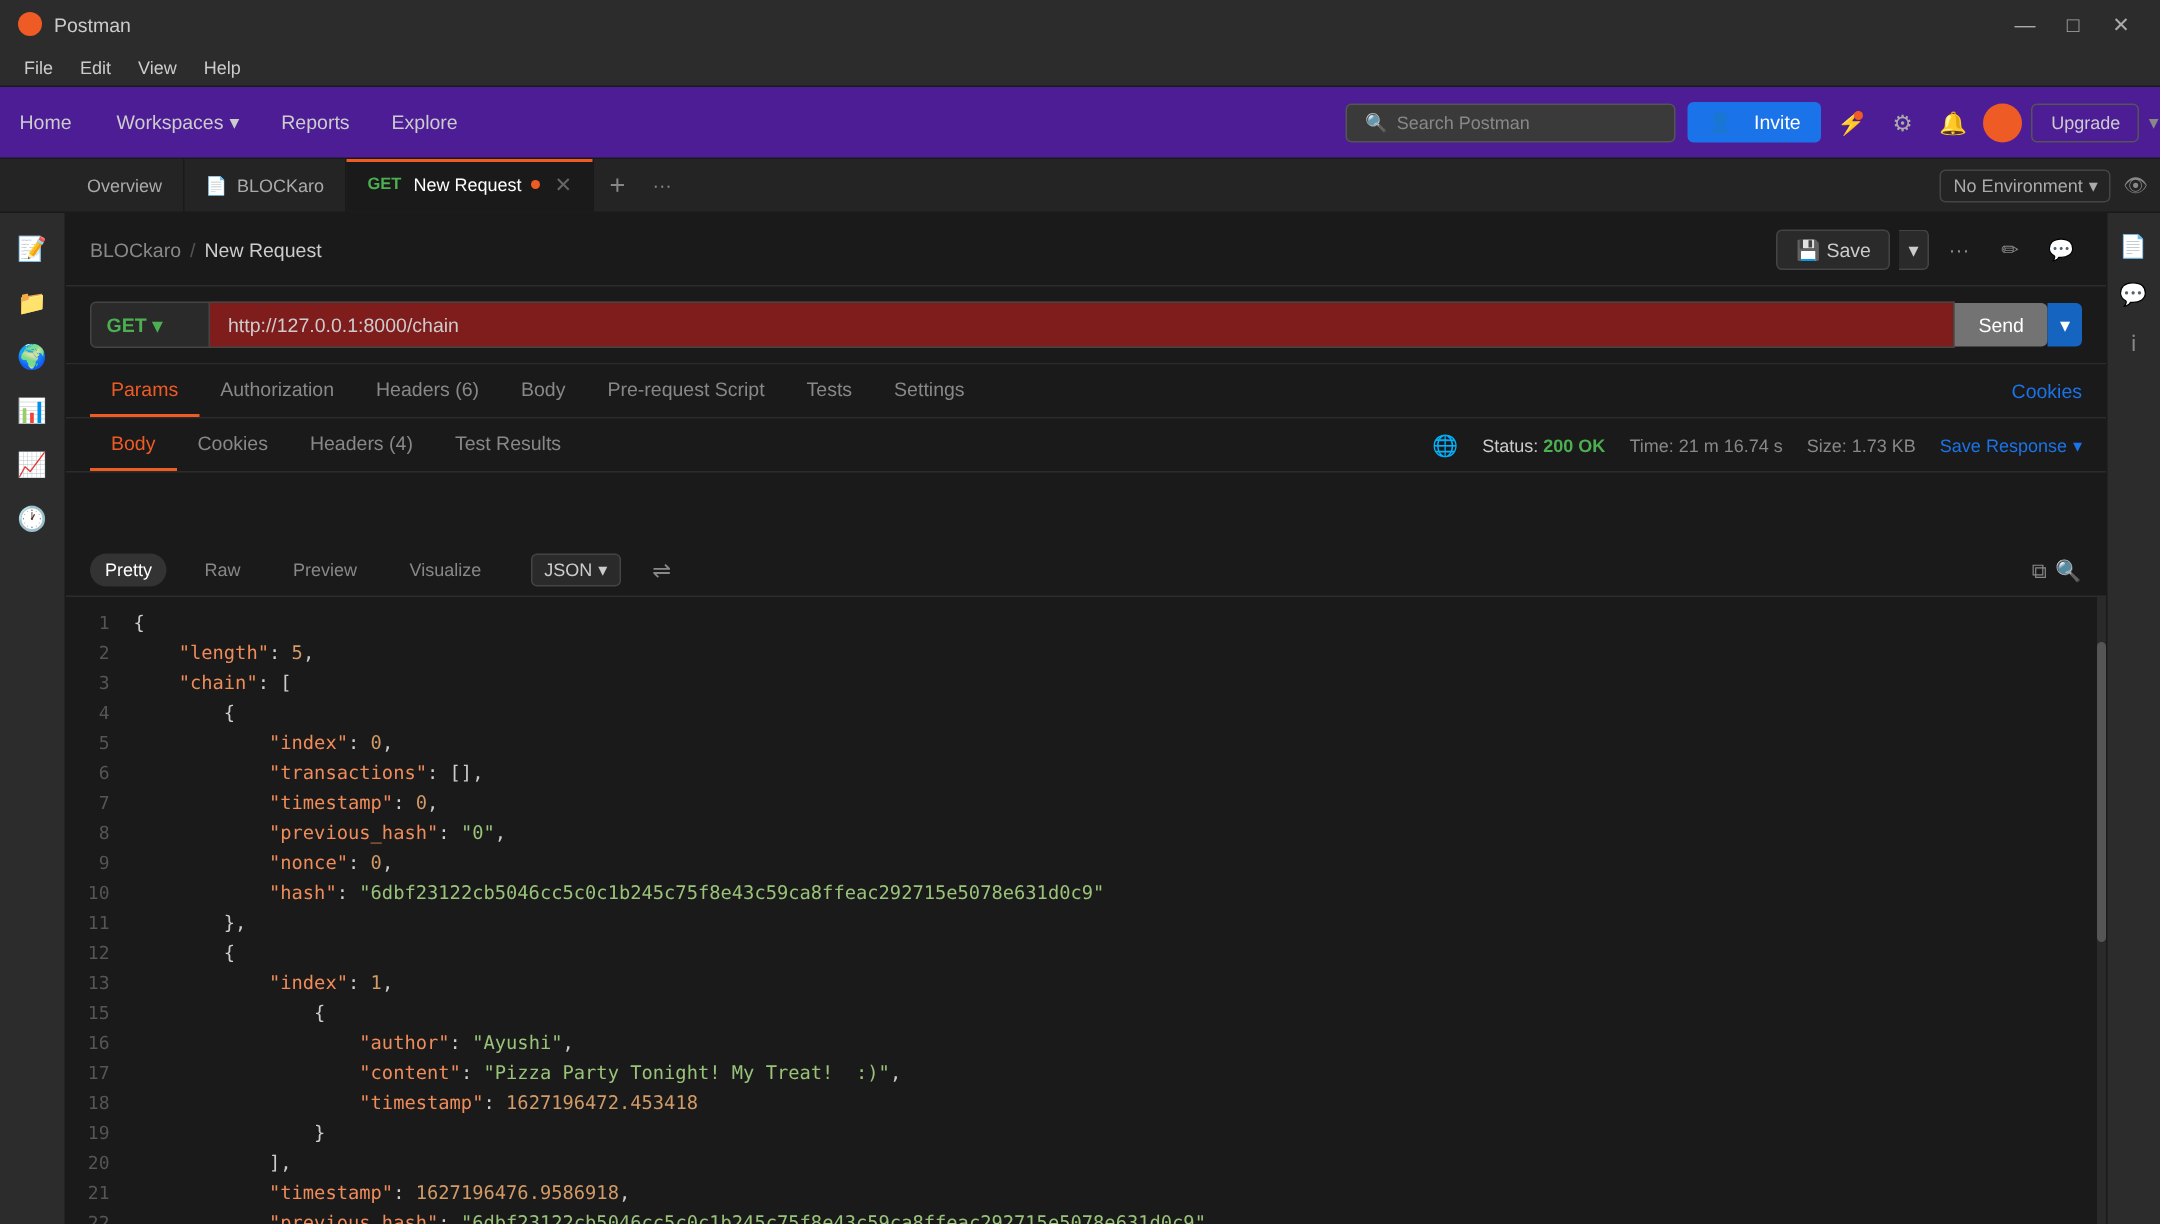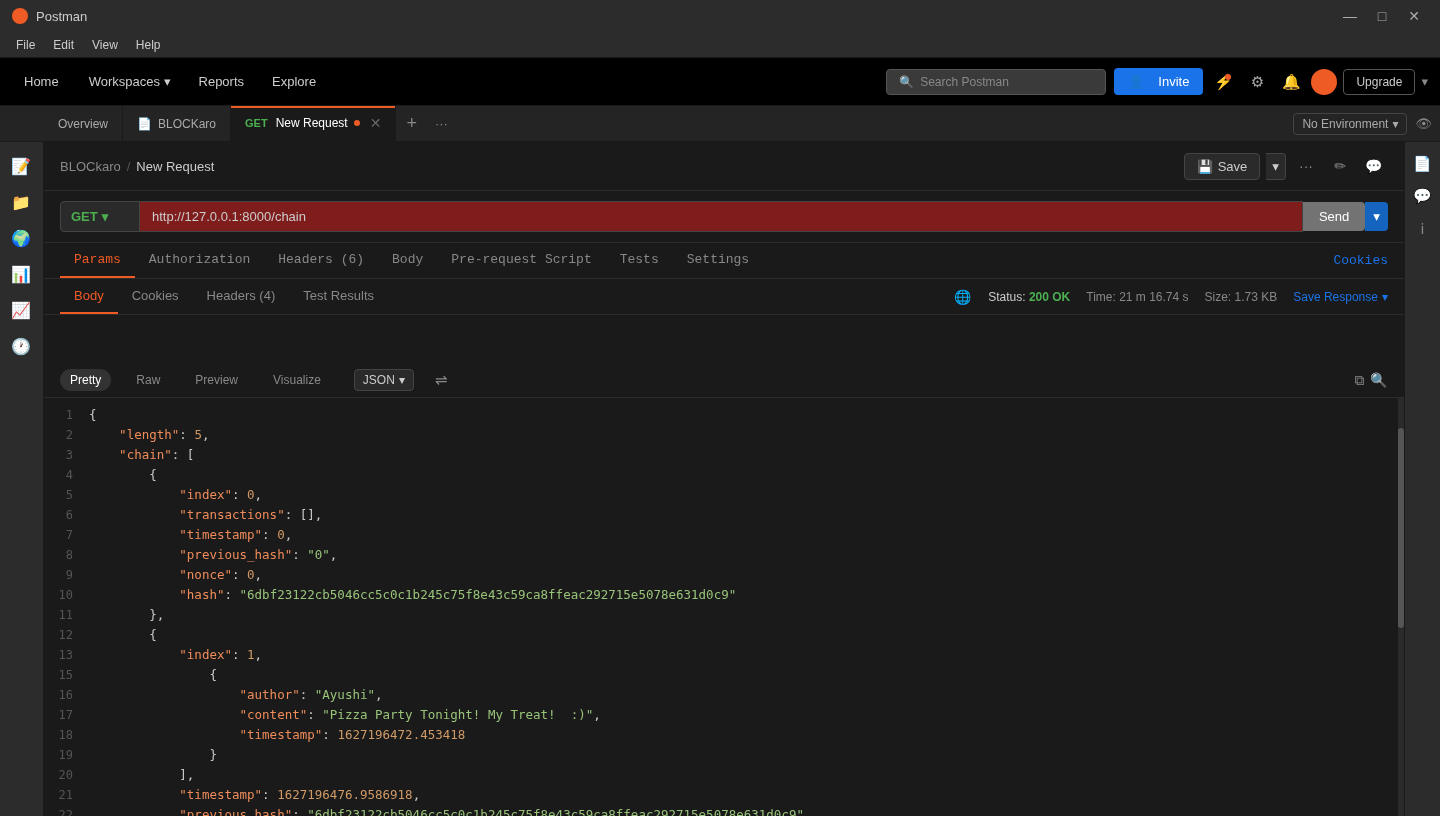--- a/index.html
+++ b/index.html
@@ -10,21 +10,21 @@
     .titlebar-left { display: flex; align-items: center; gap: 8px; color: #ccc; font-size: 13px; }
     .titlebar-logo { width: 16px; height: 16px; background: #ef5b25; border-radius: 50%; }
     .titlebar-controls { display: flex; gap: 4px; }
     .titlebar-btn { width: 28px; height: 20px; background: none; border: none; color: #aaa; cursor: pointer; font-size: 14px; display: flex; align-items: center; justify-content: center; }
 
     
     .menubar { background: #2c2c2c; height: 26px; display: flex; align-items: center; padding: 0 8px; gap: 2px; border-bottom: 1px solid #1a1a1a; }
     .menubar-item { padding: 2px 8px; color: #ccc; font-size: 12px; cursor: pointer; border-radius: 3px; }
 
     
-    .topnav { background: #000000; height: 48px; display: flex; align-items: center; padding: 0 12px; gap: 8px; border-bottom: 1px solid #1a1a1a; }
+    .topnav { background: #4c1d95; height: 48px; display: flex; align-items: center; padding: 0 1px; gap: 8px; border-bottom: 1px solid #1a1a1a; }
     .topnav-home { color: #ccc; font-size: 13px; padding: 6px 12px; cursor: pointer; font-weight: 500; }
     .topnav-item { color: #ccc; font-size: 13px; padding: 6px 10px; cursor: pointer; display: flex; align-items: center; gap: 4px; }
     .topnav-spacer { flex: 1; }
     .search-bar { background: #3a3a3a; border: 1px solid #555; border-radius: 4px; padding: 5px 12px; width: 220px; display: flex; align-items: center; gap: 6px; color: #888; font-size: 12px; cursor: text; }
     .invite-btn { background: #1a73e8; color: #fff; border: none; border-radius: 4px; padding: 6px 14px; cursor: pointer; font-size: 13px; display: flex; align-items: center; gap: 14px; }
     .topnav-icons { display: flex; align-items: center; gap: 6px; }
     .topnav-icon { width: 28px; height: 28px; display: flex; align-items: center; justify-content: center; color: #aaa; cursor: pointer; border-radius: 4px; font-size: 15px; }
     .avatar { width: 26px; height: 26px; background: #ef5b25; border-radius: 50%; }
     .upgrade-btn { background: none; border: 1px solid #555; color: #ccc; border-radius: 4px; padding: 5px 12px; cursor: pointer; font-size: 12px; }
 
@@ -63,21 +63,21 @@
     .req-icon-btn { width: 28px; height: 28px; display: flex; align-items: center; justify-content: center; color: #888; cursor: pointer; border-radius: 4px; font-size: 14px; }
 
     
     .url-bar { display: flex; align-items: center; padding: 10px 16px; gap: 0; border-bottom: 1px solid #2c2c2c; }
     .method-select { background: #2a2a2a; border: 1px solid #444; color: #4CAF50; border-radius: 4px 0 0 4px; padding: 7px 10px; font-size: 13px; font-weight: 600; cursor: pointer; display: flex; align-items: center; gap: 4px; min-width: 80px; }
     .url-input { flex: 1; background: #7f1d1d; border: 1px solid #444; border-left: none; color: #ccc; padding: 7px 12px; font-size: 13px; border-radius: 0; outline: none; }
     .send-btn { background: #737373; color: #fff; border: none; border-radius: 0 4px 4px 0; padding: 7px 16px; cursor: pointer; font-size: 13px; font-weight: 500; display: flex; align-items: center; gap: 6px; }
     .send-caret { background: #1565c0; color: #fff; border: none; border-radius: 0 4px 4px 0; padding: 7px 8px; cursor: pointer; }
 
     
-    .req-tabs { display: flex; align-items: center; padding: 0 16px; border-bottom: 1px solid #2c2c2c; background: #1a1a1a; gap: 0; font-family: Liberation Mono, monospace; }
+    .req-tabs { display: flex; align-items: center; padding: 0 16px; border-bottom: 1px solid #2c2c2c; background: #1a1a1a; gap: 0; }
     .req-tab { padding: 9px 14px; color: #888; font-size: 13px; cursor: pointer; border-bottom: 2px solid transparent; }
     .req-tab.active { color: #ef5b25; border-bottom: 2px solid #ef5b25; }
     .req-tabs-spacer { flex: 1; }
     .cookies-link { color: #1a73e8; font-size: 13px; cursor: pointer; padding: 9px 0; }
 
     
     .response { flex: 1; display: flex; flex-direction: column; overflow: hidden; }
     .resp-tabs-bar { display: flex; align-items: center; padding: 0 16px; border-bottom: 1px solid #2c2c2c; background: #1a1a1a; }
     .resp-tab { padding: 9px 14px; color: #888; font-size: 13px; cursor: pointer; border-bottom: 2px solid transparent; }
     .resp-tab.active { color: #ef5b25; border-bottom: 2px solid #ef5b25; }

